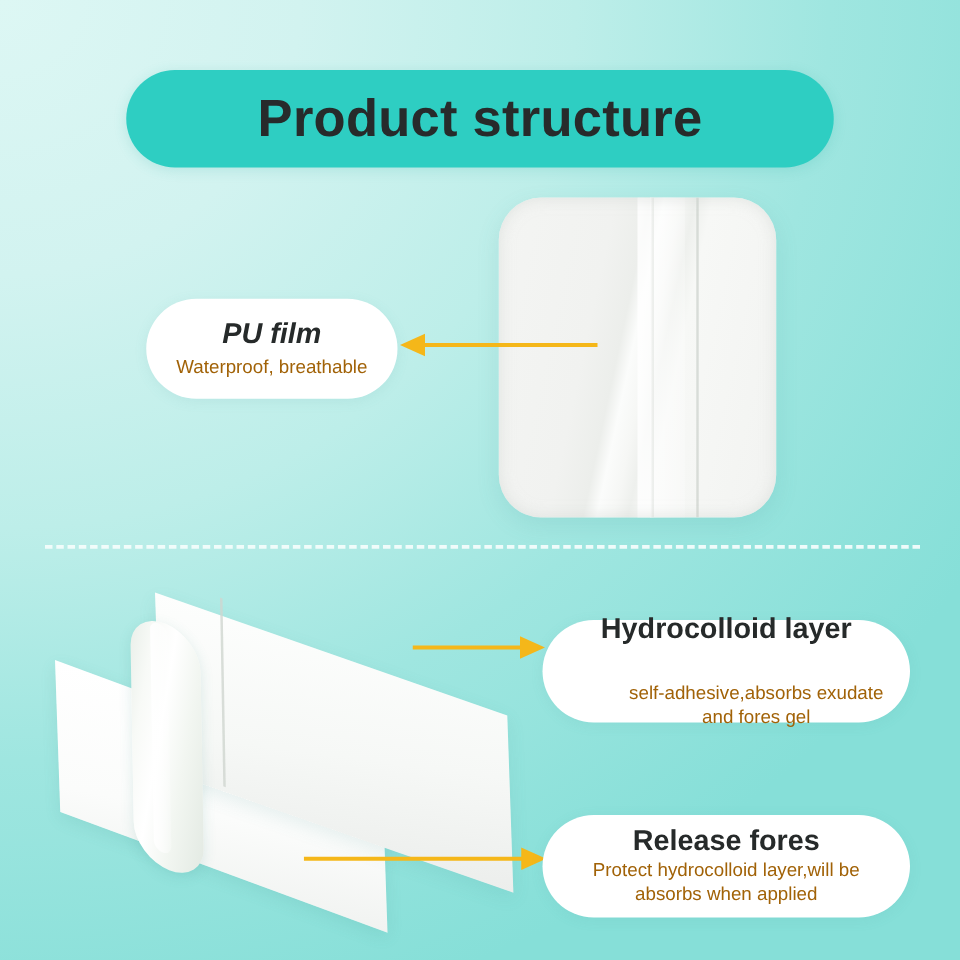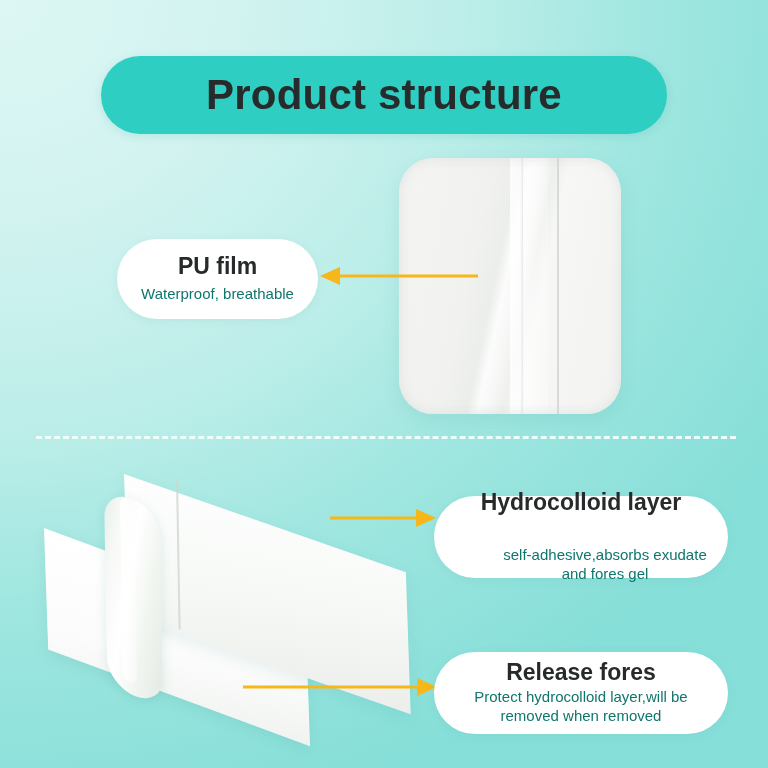--- a/index.html
+++ b/index.html
@@ -64,29 +64,29 @@
   }
   .pill .pill-title {
     font-size: 22px;
     font-weight: bold;
     color: #262a2a;
     line-height: 1.12;
     white-space: nowrap;
   }
   .pill .pill-sub {
     font-size: 15.5px;
-    color: #0f766e;
+    color: #a16207;
     line-height: 1.26;
     text-align: center;
     margin-top: 5px;
     white-space: pre-line;
   }
 
   #pill-pu   { left: 117px; top: 239px; width: 201px; height: 80px; }
-  #pill-pu .pill-title { font-size: 23px; }
+  #pill-pu .pill-title { font-size: 23px; font-style: italic; }
   #pill-pu .pill-sub   { font-size: 15px; }
 
   #pill-hydro { left: 434px; top: 496px; width: 294px; height: 82px; gap: 28px; }
   #pill-hydro .pill-title { font-size: 23px; }
   #pill-hydro .pill-sub   { font-size: 15px; margin-top: 3px; margin-left: 48px; }
 
   #pill-release { left: 434px; top: 652px; width: 294px; height: 82px; }
   #pill-release .pill-title { font-size: 23px; }
   #pill-release .pill-sub   { font-size: 15px; margin-top: 3px; }
 
@@ -268,16 +268,16 @@
   <span class="arrow" id="arrow-release">
     <svg width="196" height="20" viewBox="0 0 196 20" xmlns="http://www.w3.org/2000/svg">
       <line x1="0" y1="10" x2="176" y2="10" stroke="#f5b719" stroke-width="3.2"></line>
       <polygon points="194,10 174,1 174,19" fill="#f5b719"></polygon>
     </svg>
   </span>
 
   <div class="pill" id="pill-release">
     <span class="pill-title">Release fores</span>
     <span class="pill-sub">Protect hydrocolloid layer,will be
-removed when removed</span>
+absorbs when applied</span>
   </div>
 
 </div>
 
 </body></html>

